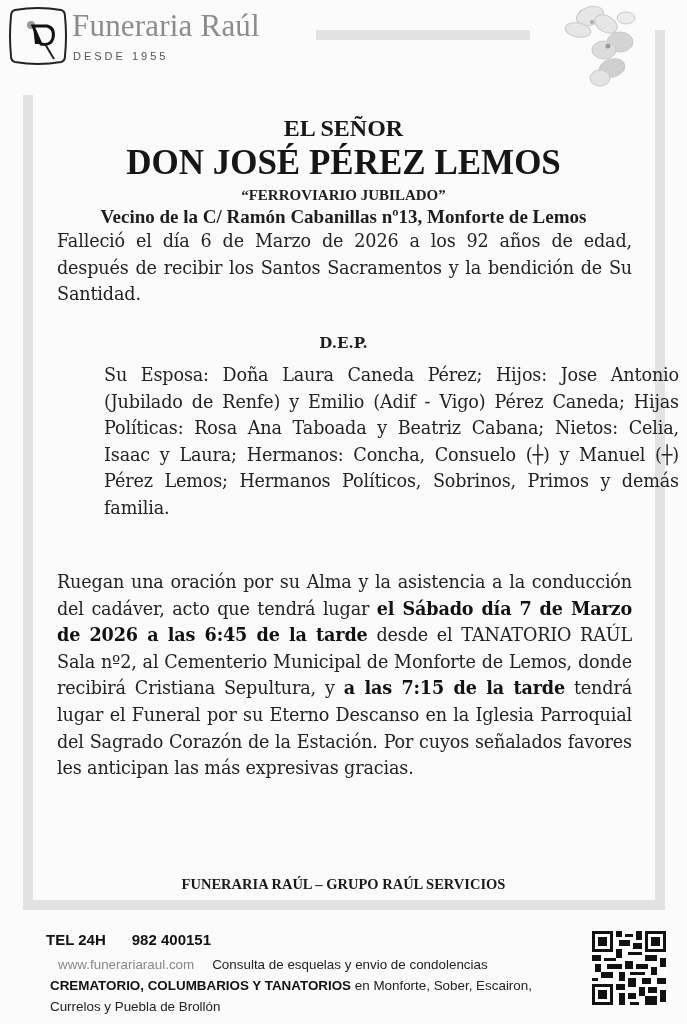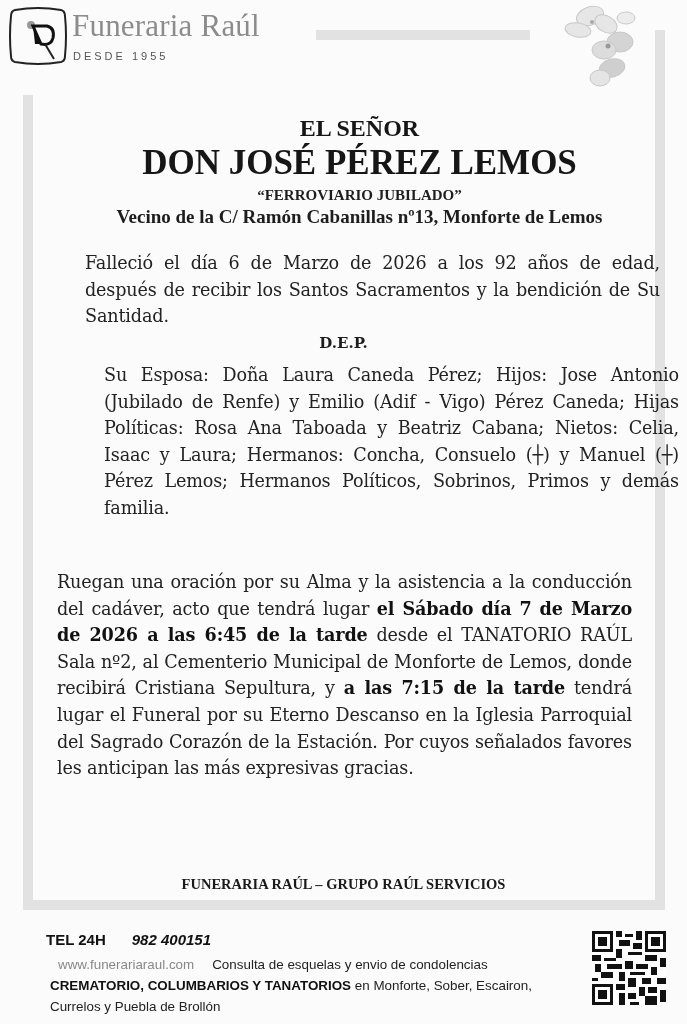--- a/index.html
+++ b/index.html
@@ -16,45 +16,45 @@
     font-family: "Liberation Serif", serif; font-size: 31px; color: #8c8c8c;
     letter-spacing: 0.2px; white-space: nowrap;
   }
   .brand-since {
     position: absolute; left: 73px; top: 50px;
     font-family: "Liberation Sans", sans-serif; font-size: 11px;
     letter-spacing: 3px; color: #555; white-space: nowrap;
   }
   .flowers { position: absolute; left: 540px; top: 0; width: 120px; height: 100px; }
 
-  .center { position: absolute; left: 56px; width: 607px; text-align: center; white-space: nowrap; }
+  .center { position: absolute; left: 40px; width: 607px; text-align: center; white-space: nowrap; }
   .t-senor { top: 115px; font-family: "Liberation Serif", serif; font-weight: bold; font-size: 24px; color:#161616;}
   .t-name { top: 143px; font-family: "Liberation Serif", serif; font-weight: bold; font-size: 35px; color:#161616;}
   .t-job { top: 187px; font-family: "Liberation Serif", serif; font-weight: bold; font-size: 15px; }
   .t-addr { top: 206px; font-family: "Liberation Serif", serif; font-weight: bold; font-size: 19px; }
 
   .para {
     position: absolute; left: 57px; width: 575px;
     font-family: "DejaVu Serif", serif; font-size: 17.6px; line-height: 26.6px;
     text-align: justify; text-align-last: left; color: #222;
     letter-spacing: -0.15px;
   }
-  .p1 { top: 250px; margin-left: 28px; }
+  .p1 { top: 228px; }
   .p2 { top: 362px; margin-left: 47px; }
   .p3 { top: 569px; }
   .dep { position:absolute; left:40px; width:607px; top:334px; text-align:center;
          font-family:"DejaVu Serif", serif; font-weight:bold; font-size:15px; }
   b { font-weight: bold; color: #111; }
 
   .footer-brand {
     position: absolute; left: 40px; width: 607px; top: 876px; text-align: center;
     font-family: "Liberation Serif", serif; font-weight: bold; font-size: 14.5px; color:#1a1a1a;
   }
   .tel { position:absolute; left:46px; top:931px; font-family:"Liberation Sans", sans-serif; font-weight:bold; font-size:15px; color:#111; white-space:nowrap;}
-  .tel span + span { margin-left: 26px; font-style: italic; }
+  .tel span + span { margin-left: 26px; }
   .info {
     position:absolute; left:50px; top:954px; width:520px;
     font-family:"Liberation Sans", sans-serif; font-size:13.4px; line-height:21px; color:#222;
   }
   .info .web { color:#888; margin-left:8px; margin-right:18px; }
   .info b { color:#111; }
   .qr { position:absolute; left:592px; top:930px; width:74px; height:76px; }
 </style>
 </head>
 <body>

